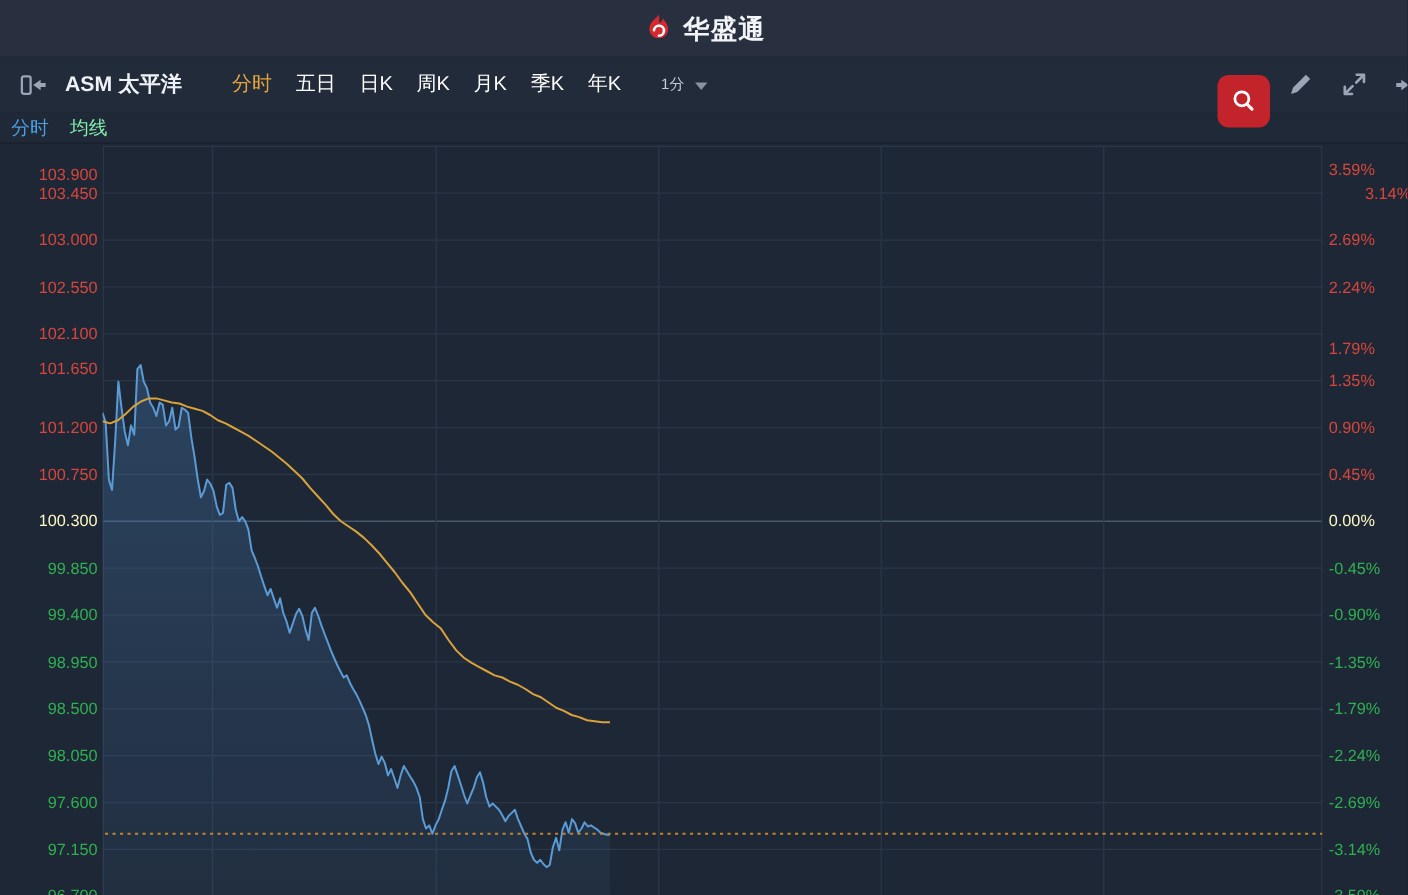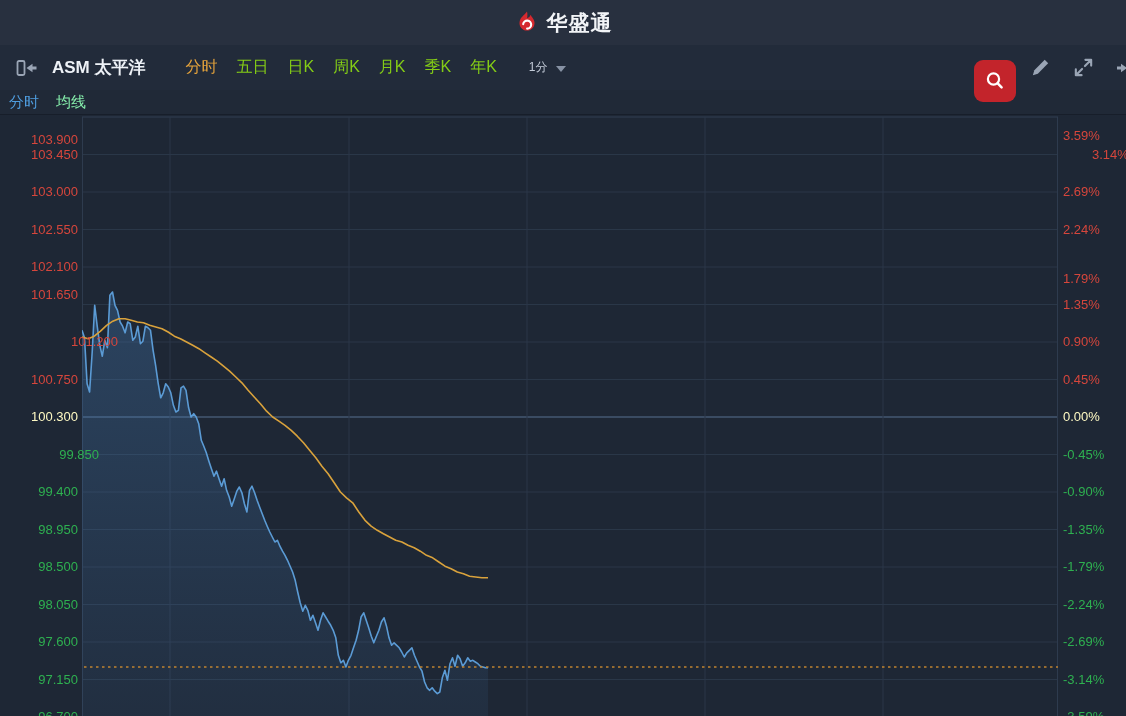--- a/index.html
+++ b/index.html
@@ -11,21 +11,21 @@
   .app-header{position:absolute;left:0;top:0;width:1126px;height:45px;background:#28303f;
               display:flex;align-items:center;justify-content:center;gap:7px;border-bottom:1px solid #1a212e;}
   .app-title{color:#f2f4f7;font-size:21px;font-weight:bold;letter-spacing:1px;}
 
   
   .toolbar{position:absolute;left:0;top:45px;width:1126px;height:45px;background:#222b3a;
            display:flex;align-items:center;border-bottom:1px solid #161d29;}
   .collapse-btn{margin-left:16px;display:flex;align-items:center;cursor:pointer;}
   .symbol-title{margin-left:14px;color:#eef2f7;font-size:17px;font-weight:bold;white-space:nowrap;}
   .tabs{display:flex;gap:19px;margin-left:40px;}
-  .tab{color:#84cc16;font-size:16px;cursor:pointer;white-space:nowrap;}
+  .tab{color:#ffffff;font-size:16px;cursor:pointer;white-space:nowrap;}
   .tab.active{color:#e5a33b;}
   .interval{display:flex;align-items:center;margin-left:32px;cursor:pointer;}
   .interval-label{color:#c3cbd8;font-size:12px;}
   .caret-down{width:0;height:0;border-left:5px solid transparent;border-right:5px solid transparent;
               border-top:6px solid #8792a4;margin-left:8px;margin-top:2px;}
   .search-btn{position:absolute;left:974px;top:60px;width:42px;height:42px;background:#c3242b;
               border-radius:9px;display:flex;align-items:center;justify-content:center;z-index:6;cursor:pointer;}
   .tool-icons{position:absolute;left:1029px;top:45px;height:45px;display:flex;align-items:center;gap:20px;}
   .tool-icon{cursor:pointer;display:flex;align-items:center;}
 
@@ -150,24 +150,24 @@
         <polyline points="0.0,222.0 6.2,223.7 12.3,221.2 18.5,216.2 24.6,210.3 30.8,206.2 36.9,203.7 43.1,203.7 49.2,205.3 55.4,207.0 61.5,207.8 67.7,210.3 73.8,212.0 80.0,213.7 86.1,217.0 92.3,221.2 98.4,223.7 104.6,227.0 110.7,230.3 116.9,233.7 123.0,237.8 129.2,242.0 135.3,246.2 141.5,251.2 147.6,256.2 153.8,262.0 159.9,267.8 166.1,275.3 172.2,282.0 178.4,288.7 184.6,296.2 190.7,302.0 196.9,306.2 203.0,310.3 209.2,315.3 215.3,321.2 221.5,327.8 227.6,335.3 233.8,342.8 239.9,351.2 246.1,358.7 252.2,367.8 258.4,377.0 264.5,382.8 270.7,387.8 276.8,397.0 283.0,405.3 289.1,411.2 295.3,415.3 301.4,418.7 307.6,422.0 313.7,425.3 319.9,427.0 326.0,430.3 332.2,432.8 338.3,436.2 344.5,440.3 350.7,442.8 356.8,447.0 363.0,451.2 369.1,453.7 375.3,457.0 381.4,458.7 387.6,461.2 393.7,462.0 399.9,462.8 406.0,462.8" fill="none" stroke="#d9a23c" stroke-width="1.6" stroke-linejoin="round"></polyline>
         <line x1="2" y1="552" x2="976" y2="552" stroke="#c08430" stroke-width="1.5" stroke-dasharray="2.5 3.5"></line>
       </svg>
     <div id="left-axis">
         <div class="axis-label axis-left-lbl up" style="top: 17px;">103.900</div>
         <div class="axis-label axis-left-lbl up" style="top: 31.5px;">103.450</div>
         <div class="axis-label axis-left-lbl up" style="top: 69px;">103.000</div>
         <div class="axis-label axis-left-lbl up" style="top: 106.5px;">102.550</div>
         <div class="axis-label axis-left-lbl up" style="top: 144px;">102.100</div>
         <div class="axis-label axis-left-lbl up" style="top: 172px;">101.650</div>
-        <div class="axis-label axis-left-lbl up" style="top: 219px; padding-left: 40px;">101.200</div>
+        <div class="axis-label axis-left-lbl up" style="top: 219px;">101.200</div>
         <div class="axis-label axis-left-lbl up" style="top: 256.5px;">100.750</div>
         <div class="axis-label axis-left-lbl flat" style="top: 294px;">100.300</div>
-        <div class="axis-label axis-left-lbl down" style="top: 331.5px; margin-left: 21px;">99.850</div>
+        <div class="axis-label axis-left-lbl down" style="top: 331.5px;">99.850</div>
         <div class="axis-label axis-left-lbl down" style="top: 369px;">99.400</div>
         <div class="axis-label axis-left-lbl down" style="top: 406.5px;">98.950</div>
         <div class="axis-label axis-left-lbl down" style="top: 444px;">98.500</div>
         <div class="axis-label axis-left-lbl down" style="top: 481.5px;">98.050</div>
         <div class="axis-label axis-left-lbl down" style="top: 519px;">97.600</div>
         <div class="axis-label axis-left-lbl down" style="top: 556.5px;">97.150</div>
         <div class="axis-label axis-left-lbl down" style="top: 594px;">96.700</div>
       </div>
     <div id="right-axis">
         <div class="axis-label axis-right-lbl up" style="top: 13px;">3.59%</div>

